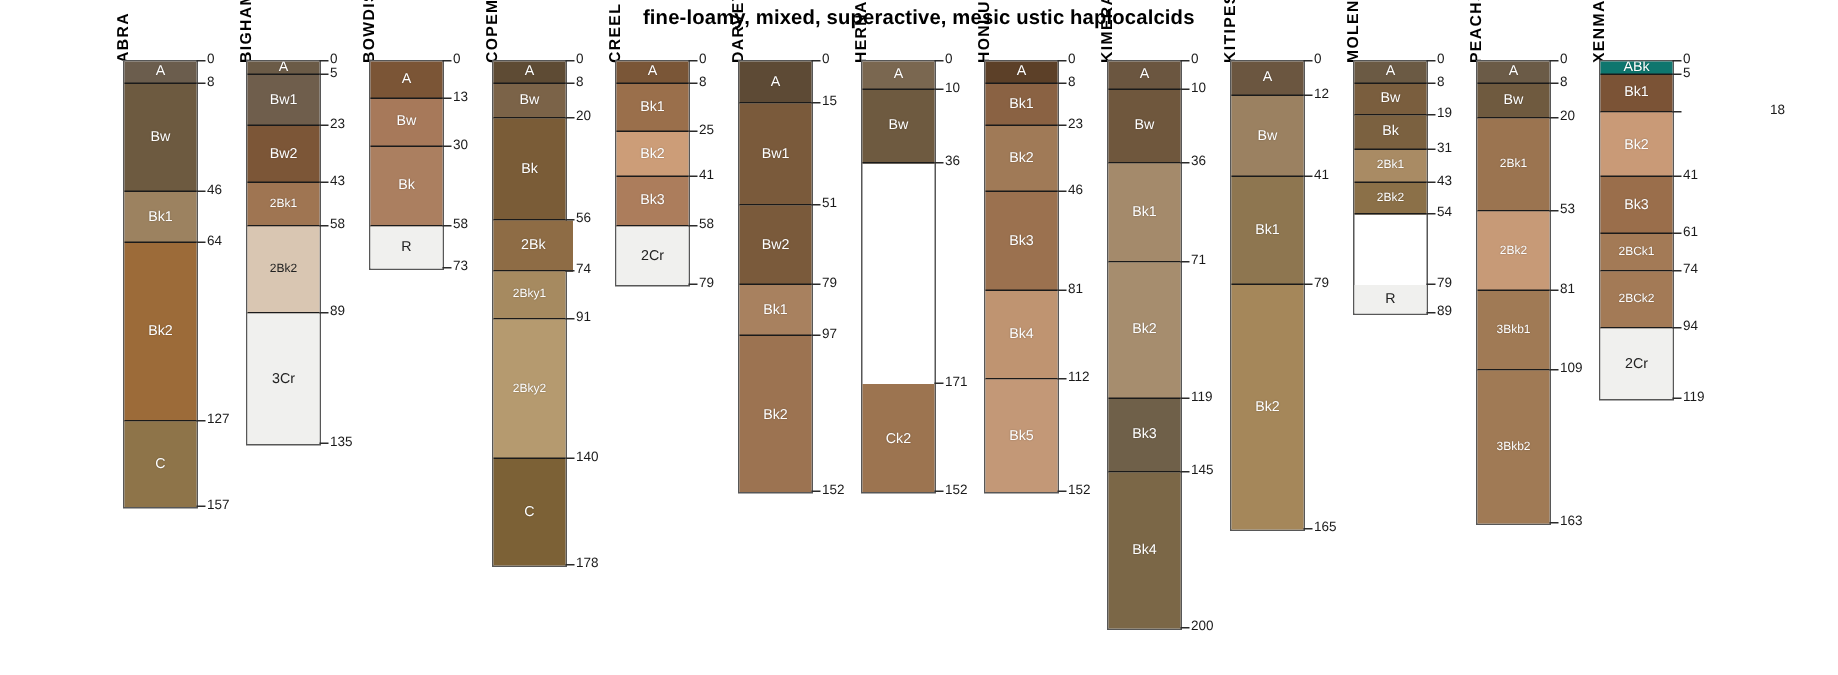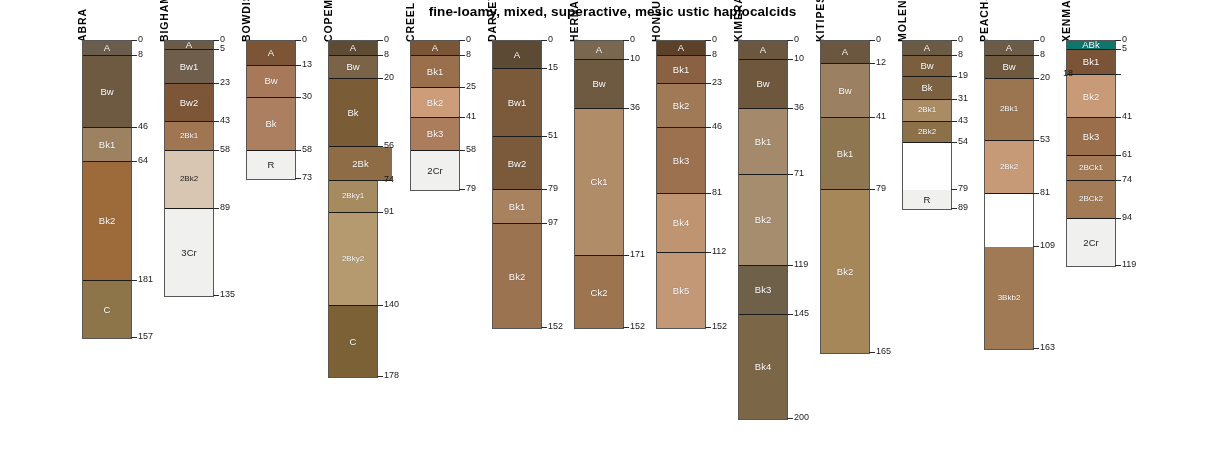--- a/index.html
+++ b/index.html
@@ -120,21 +120,21 @@
       </div>
       <div class="depth-tick" style="left: 131px; top: 40px; width: 6px;"></div>
       <div class="depth-text" style="left: 138px; top: 35px;">0</div>
       <div class="depth-tick" style="left: 131px; top: 55.12px; width: 6px;"></div>
       <div class="depth-text" style="left: 138px; top: 50.12px;">8</div>
       <div class="depth-tick" style="left: 131px; top: 126.94px; width: 6px;"></div>
       <div class="depth-text" style="left: 138px; top: 121.94px;">46</div>
       <div class="depth-tick" style="left: 131px; top: 160.96px; width: 6px;"></div>
       <div class="depth-text" style="left: 138px; top: 155.96px;">64</div>
       <div class="depth-tick" style="left: 131px; top: 280.03px; width: 6px;"></div>
-      <div class="depth-text" style="left: 138px; top: 275.03px;">181</div>
+      <div class="depth-text" style="left: 138px; top: 275.03px;">127</div>
       <div class="depth-tick" style="left: 131px; top: 336.73px; width: 6px;"></div>
       <div class="depth-text" style="left: 138px; top: 331.73px;">157</div>
     </div>
     <div class="profile" style="left: 0px;">
       <div class="profile-name" style="left: 158px; top: 42px;">BIGHAMS</div>
       <div class="column" style="left: 164px; top: 40px; width: 48px; height: 255.15px;">
         <div class="horizon" style="top: 0px; height: 9.45px; width: 48px; background-color: rgb(107, 91, 71);">
           <span class="horizon-label">A</span>
         </div>
         <div class="horizon" style="top: 9.45px; height: 34.02px; width: 48px; background-color: rgb(111, 94, 76);">
@@ -200,21 +200,21 @@
       <div class="column" style="left: 328px; top: 40px; width: 48px; height: 336.42px;">
         <div class="horizon" style="top: 0px; height: 15.12px; width: 48px; background-color: rgb(94, 75, 52);">
           <span class="horizon-label">A</span>
         </div>
         <div class="horizon" style="top: 15.12px; height: 22.68px; width: 48px; background-color: rgb(123, 99, 72);">
           <span class="horizon-label">Bw</span>
         </div>
         <div class="horizon" style="top: 37.8px; height: 68.04px; width: 48px; background-color: rgb(122, 92, 55);">
           <span class="horizon-label">Bk</span>
         </div>
-        <div class="horizon" style="top: 105.84px; height: 34.02px; width: 63px; background-color: rgb(142, 108, 69);">
+        <div class="horizon" style="top: 105.84px; height: 34.02px; width: 53px; background-color: rgb(142, 108, 69);">
           <span class="horizon-label">2Bk</span>
         </div>
         <div class="horizon" style="top: 139.86px; height: 32.13px; width: 48px; background-color: rgb(166, 138, 96);">
           <span class="horizon-label small">2Bky1</span>
         </div>
         <div class="horizon" style="top: 171.99px; height: 92.61px; width: 48px; background-color: rgb(181, 154, 111);">
           <span class="horizon-label small">2Bky2</span>
         </div>
         <div class="horizon last" style="top: 264.6px; height: 71.82px; width: 48px; background-color: rgb(124, 97, 54);">
           <span class="horizon-label">C</span>
@@ -303,23 +303,20 @@
     </div>
     <div class="profile" style="left: 0px;">
       <div class="profile-name" style="left: 568px; top: 42px;">HERNANDEZ</div>
       <div class="column" style="left: 574px; top: 40px; width: 48px; height: 287.28px;">
         <div class="horizon" style="top: 0px; height: 18.9px; width: 48px; background-color: rgb(122, 103, 80);">
           <span class="horizon-label">A</span>
         </div>
         <div class="horizon" style="top: 18.9px; height: 49.14px; width: 48px; background-color: rgb(110, 90, 64);">
           <span class="horizon-label">Bw</span>
         </div>
-        <div class="horizon" style="top: 68.04px; height: 147.42px; width: 48px; background-color: rgb(176, 140, 104);">
-          <span class="horizon-label">Ck1</span>
-        </div>
         <div class="horizon last" style="top: 215.46px; height: 71.82px; width: 48px; background-color: rgb(156, 116, 80);">
           <span class="horizon-label">Ck2</span>
         </div>
       </div>
       <div class="depth-tick" style="left: 623px; top: 40px; width: 6px;"></div>
       <div class="depth-text" style="left: 630px; top: 35px;">0</div>
       <div class="depth-tick" style="left: 623px; top: 58.9px; width: 6px;"></div>
       <div class="depth-text" style="left: 630px; top: 53.9px;">10</div>
       <div class="depth-tick" style="left: 623px; top: 108.04px; width: 6px;"></div>
       <div class="depth-text" style="left: 630px; top: 103.04px;">36</div>
@@ -476,20 +473,23 @@
         </div>
         <div class="horizon" style="top: 15.12px; height: 22.68px; width: 48px; background-color: rgb(111, 90, 63);">
           <span class="horizon-label">Bw</span>
         </div>
         <div class="horizon" style="top: 37.8px; height: 62.37px; width: 48px; background-color: rgb(155, 116, 80);">
           <span class="horizon-label small">2Bk1</span>
         </div>
         <div class="horizon" style="top: 100.17px; height: 52.92px; width: 48px; background-color: rgb(199, 154, 119);">
           <span class="horizon-label small">2Bk2</span>
         </div>
+        <div class="horizon" style="top: 153.09px; height: 52.92px; width: 48px; background-color: rgb(160, 122, 85);">
+          <span class="horizon-label small">3Bkb1</span>
+        </div>
         <div class="horizon last" style="top: 206.01px; height: 102.06px; width: 48px; background-color: rgb(160, 122, 85);">
           <span class="horizon-label small">3Bkb2</span>
         </div>
       </div>
       <div class="depth-tick" style="left: 1033px; top: 40px; width: 6px;"></div>
       <div class="depth-text" style="left: 1040px; top: 35px;">0</div>
       <div class="depth-tick" style="left: 1033px; top: 55.12px; width: 6px;"></div>
       <div class="depth-text" style="left: 1040px; top: 50.12px;">8</div>
       <div class="depth-tick" style="left: 1033px; top: 77.8px; width: 6px;"></div>
       <div class="depth-text" style="left: 1040px; top: 72.8px;">20</div>
@@ -525,21 +525,21 @@
         </div>
         <div class="horizon last" style="top: 177.66px; height: 47.25px; width: 48px; background-color: rgb(240, 240, 238);">
           <span class="horizon-label dark">2Cr</span>
         </div>
       </div>
       <div class="depth-tick" style="left: 1115px; top: 40px; width: 6px;"></div>
       <div class="depth-text" style="left: 1122px; top: 35px;">0</div>
       <div class="depth-tick" style="left: 1115px; top: 49.45px; width: 6px;"></div>
       <div class="depth-text" style="left: 1122px; top: 44.45px;">5</div>
       <div class="depth-tick" style="left: 1115px; top: 74.02px; width: 6px;"></div>
-      <div class="depth-text" style="left: 1063px; top: 69.02px; text-align: right;">18</div>
+      <div class="depth-text" style="left: 1180px; top: 69.02px; text-align: right;">18</div>
       <div class="depth-tick" style="left: 1115px; top: 117.49px; width: 6px;"></div>
       <div class="depth-text" style="left: 1122px; top: 112.49px;">41</div>
       <div class="depth-tick" style="left: 1115px; top: 155.29px; width: 6px;"></div>
       <div class="depth-text" style="left: 1122px; top: 150.29px;">61</div>
       <div class="depth-tick" style="left: 1115px; top: 179.86px; width: 6px;"></div>
       <div class="depth-text" style="left: 1122px; top: 174.86px;">74</div>
       <div class="depth-tick" style="left: 1115px; top: 217.66px; width: 6px;"></div>
       <div class="depth-text" style="left: 1122px; top: 212.66px;">94</div>
       <div class="depth-tick" style="left: 1115px; top: 264.91px; width: 6px;"></div>
       <div class="depth-text" style="left: 1122px; top: 259.91px;">119</div>

